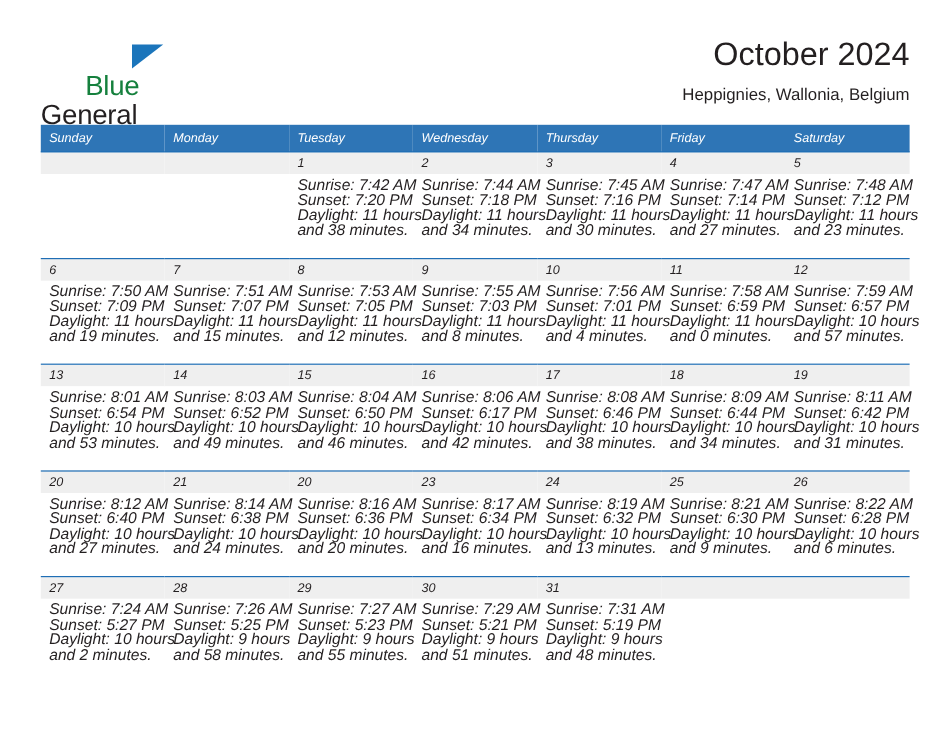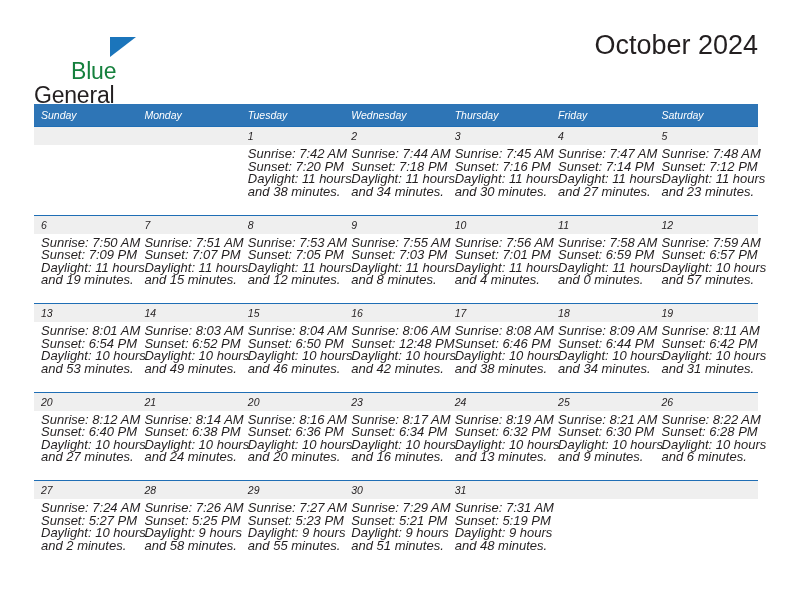--- a/index.html
+++ b/index.html
@@ -144,20 +144,21 @@
   <div class="header">
 
     <div class="logo">
       <span class="logo-general">General</span>
       <span class="logo-triangle"></span>
       <span class="logo-blue">Blue</span>
     </div>
 
     <div class="title-wrap">
       <h1 class="cal-title">October 2024</h1>
+      <h2 class="cal-subtitle">Heppignies, Wallonia, Belgium</h2>
     </div>
 
   </div>
 
   <table class="calendar">
     <thead>
       <tr class="dow-row">
         <th class="dow-cell">Sunday</th>
         <th class="dow-cell">Monday</th>
         <th class="dow-cell">Tuesday</th>
@@ -300,21 +301,21 @@
           <span class="info-line">and 49 minutes.</span>
         </td>
         <td>
           <span class="info-line">Sunrise: 8:04 AM</span>
           <span class="info-line">Sunset: 6:50 PM</span>
           <span class="info-line">Daylight: 10 hours</span>
           <span class="info-line">and 46 minutes.</span>
         </td>
         <td>
           <span class="info-line">Sunrise: 8:06 AM</span>
-          <span class="info-line">Sunset: 12:48 PM</span>
+          <span class="info-line">Sunset: 6:17 PM</span>
           <span class="info-line">Daylight: 10 hours</span>
           <span class="info-line">and 42 minutes.</span>
         </td>
         <td>
           <span class="info-line">Sunrise: 8:08 AM</span>
           <span class="info-line">Sunset: 6:46 PM</span>
           <span class="info-line">Daylight: 10 hours</span>
           <span class="info-line">and 38 minutes.</span>
         </td>
         <td>

